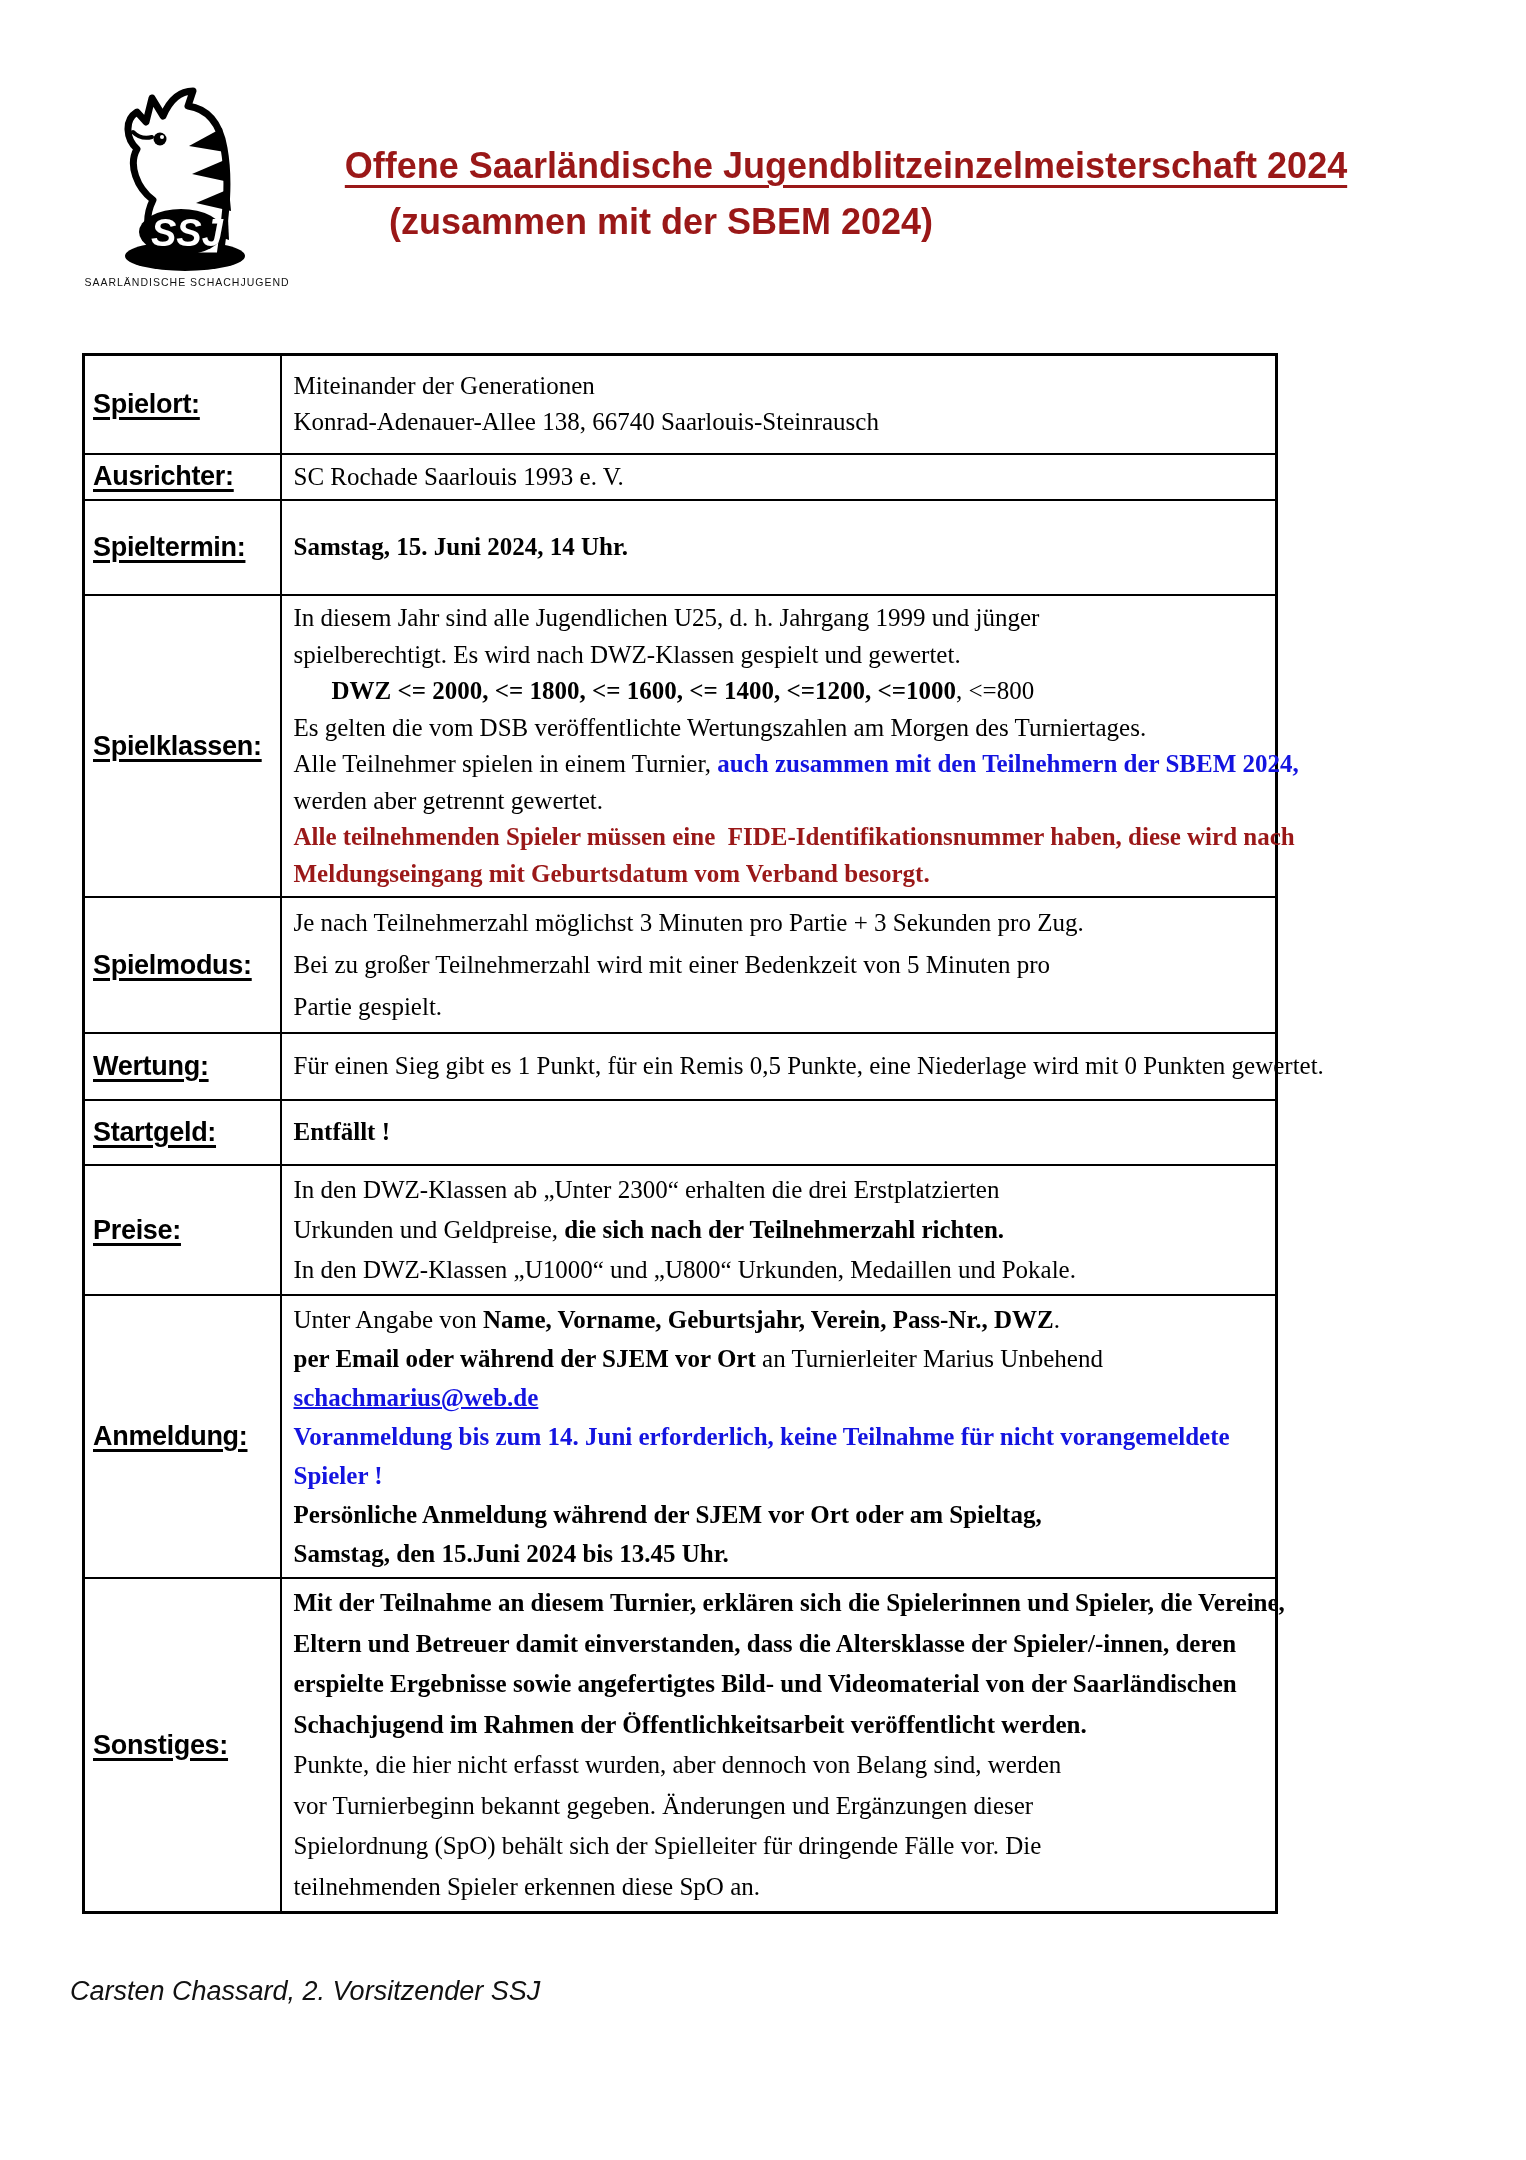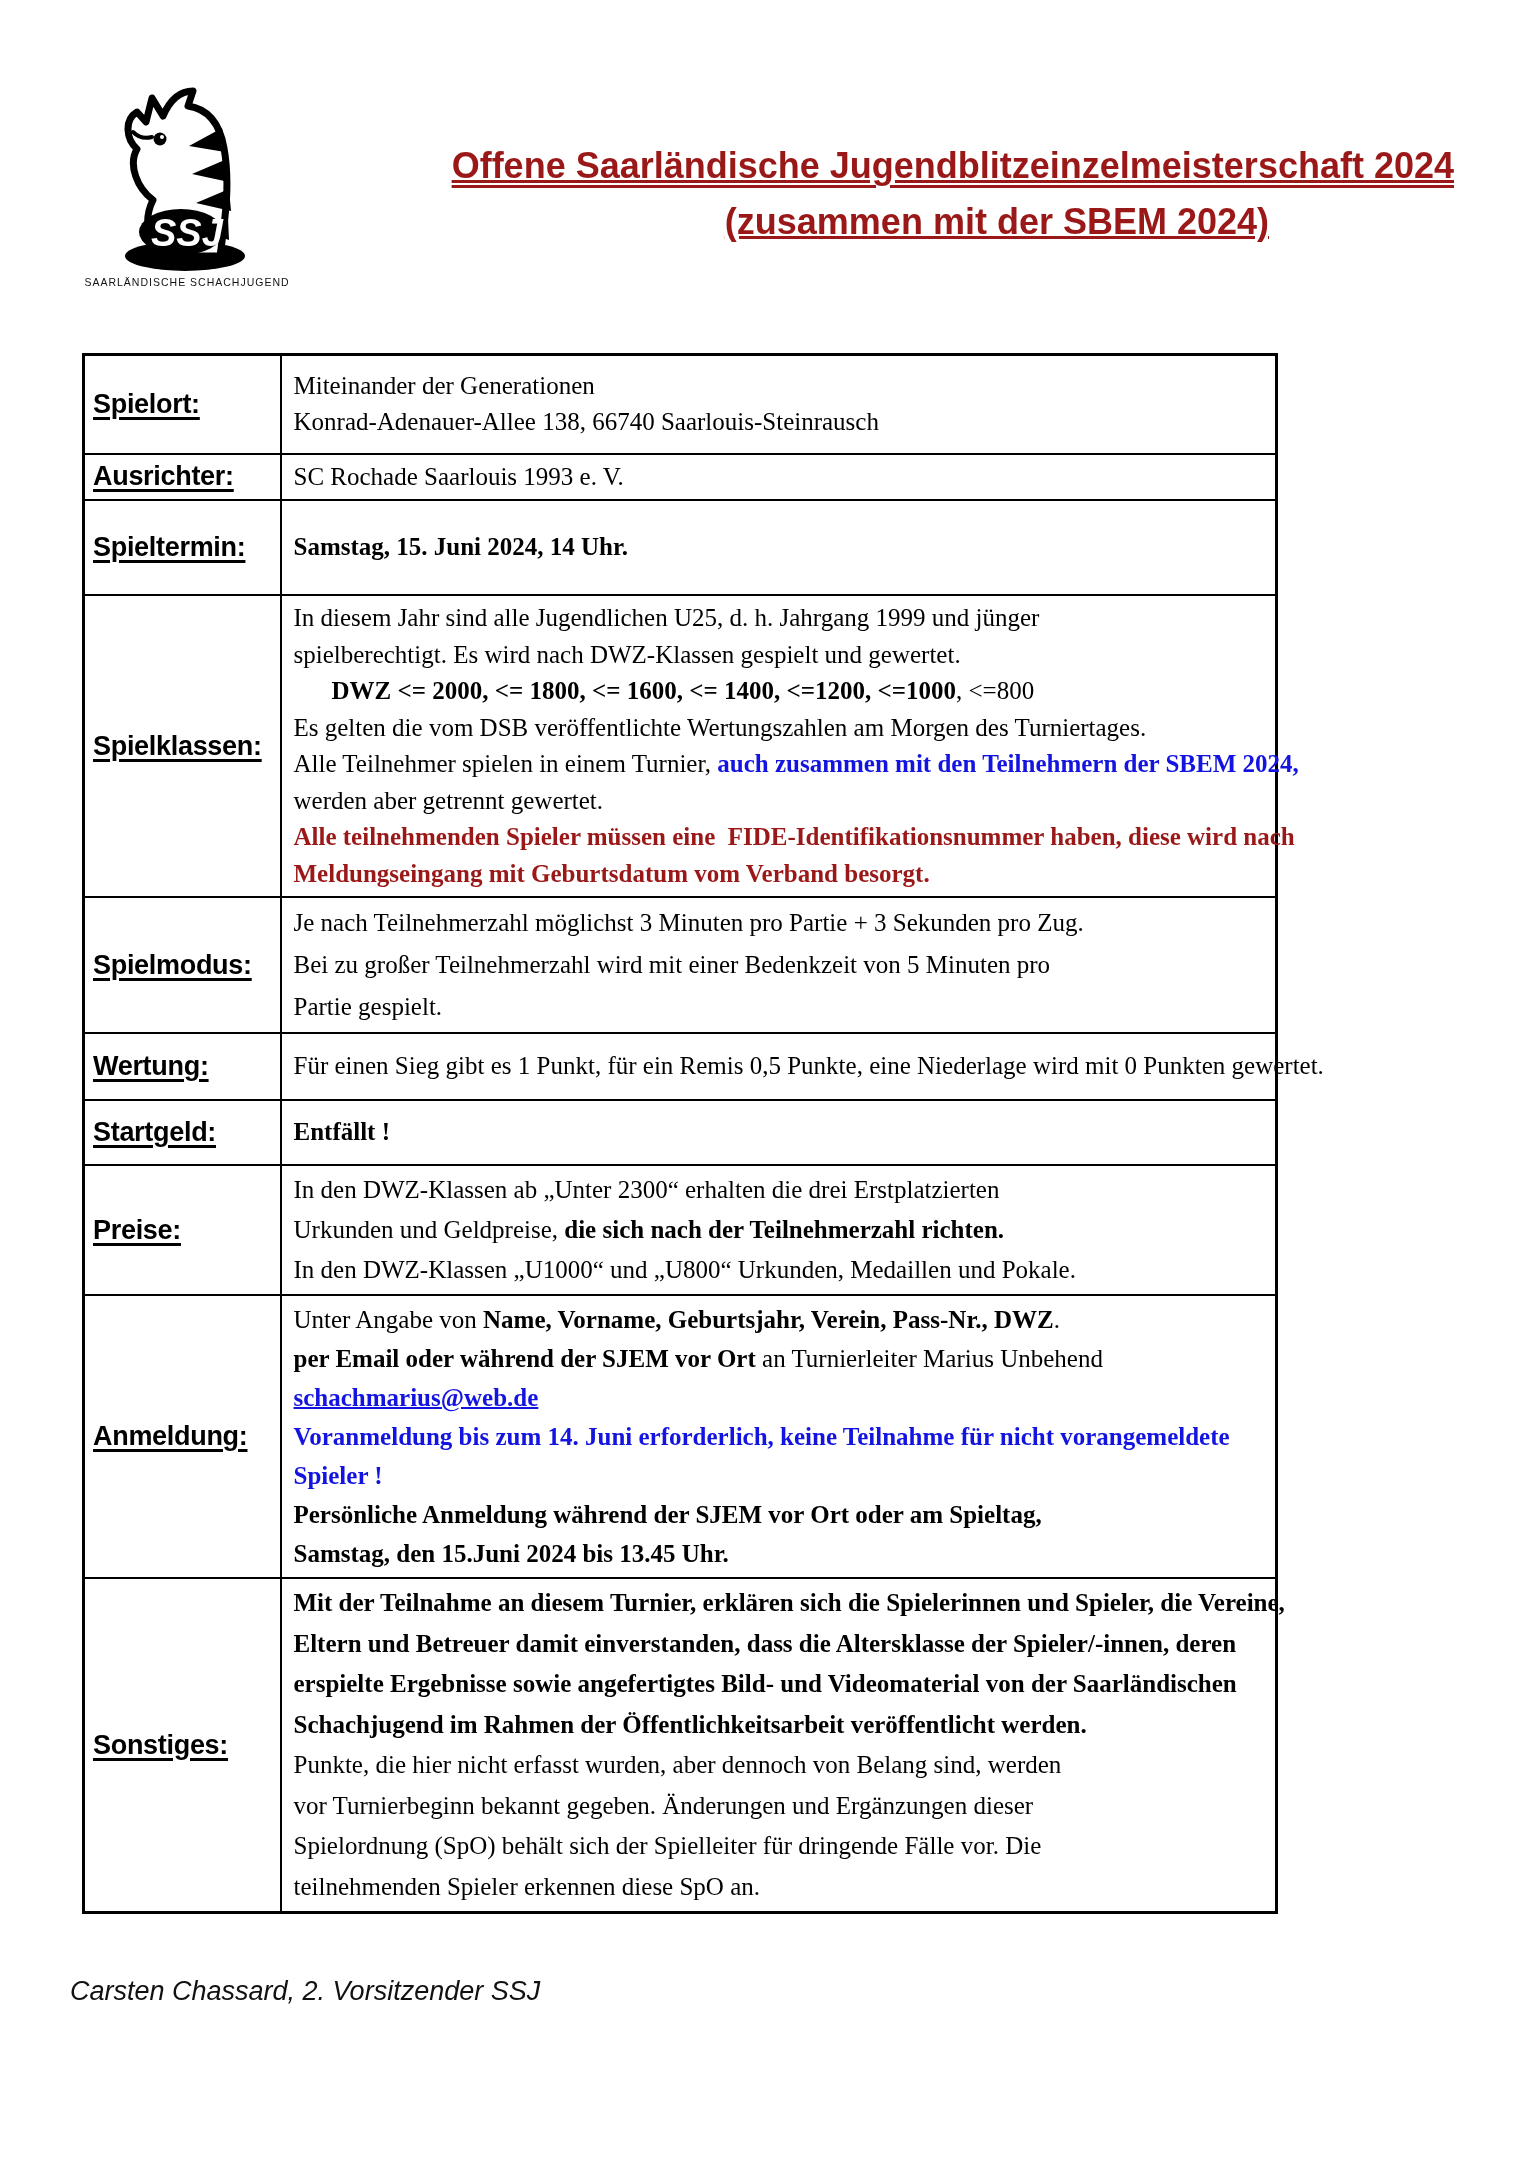--- a/index.html
+++ b/index.html
@@ -6,23 +6,23 @@
   html,body{margin:0;padding:0;background:#ffffff;}
   body{width:1526px;height:2160px;position:relative;font-family:"Liberation Serif","DejaVu Serif",serif;color:#000;}
 
   
   .logo{position:absolute;left:72px;top:62px;width:230px;text-align:center;}
   .logo svg{display:block;margin:0 auto;}
   .logo-caption{margin-top:2px;font-family:"Liberation Sans","DejaVu Sans",sans-serif;
     font-weight:normal;font-size:10.5px;letter-spacing:1px;color:#111;white-space:nowrap;}
 
   
-  .title-wrap{position:absolute;left:238px;right:72px;top:142px;text-align:right;
+  .title-wrap{position:absolute;left:238px;right:72px;top:142px;text-align:center;
     font-family:"Liberation Sans","DejaVu Sans",sans-serif;font-weight:bold;
-    color:var(--red);font-size:36px;line-height:48px;text-decoration:underline;}
+    color:var(--red);font-size:36px;line-height:48px;}
   .title-main{text-decoration:underline;text-decoration-thickness:3px;text-underline-offset:7px;white-space:nowrap;}
   .title-sub{margin-top:8px;transform:translateX(-185px);white-space:nowrap;}
 
   
   table.info-table{position:absolute;left:82px;top:353px;width:1196px;
     border-collapse:collapse;table-layout:fixed;}
   table.info-table td{border:2.5px solid #000;vertical-align:middle;}
   table.info-table{border:3px solid #000;}
   col.c-label{width:197px;}
   .label-cell{font-family:"Liberation Sans","DejaVu Sans",sans-serif;font-weight:bold;

